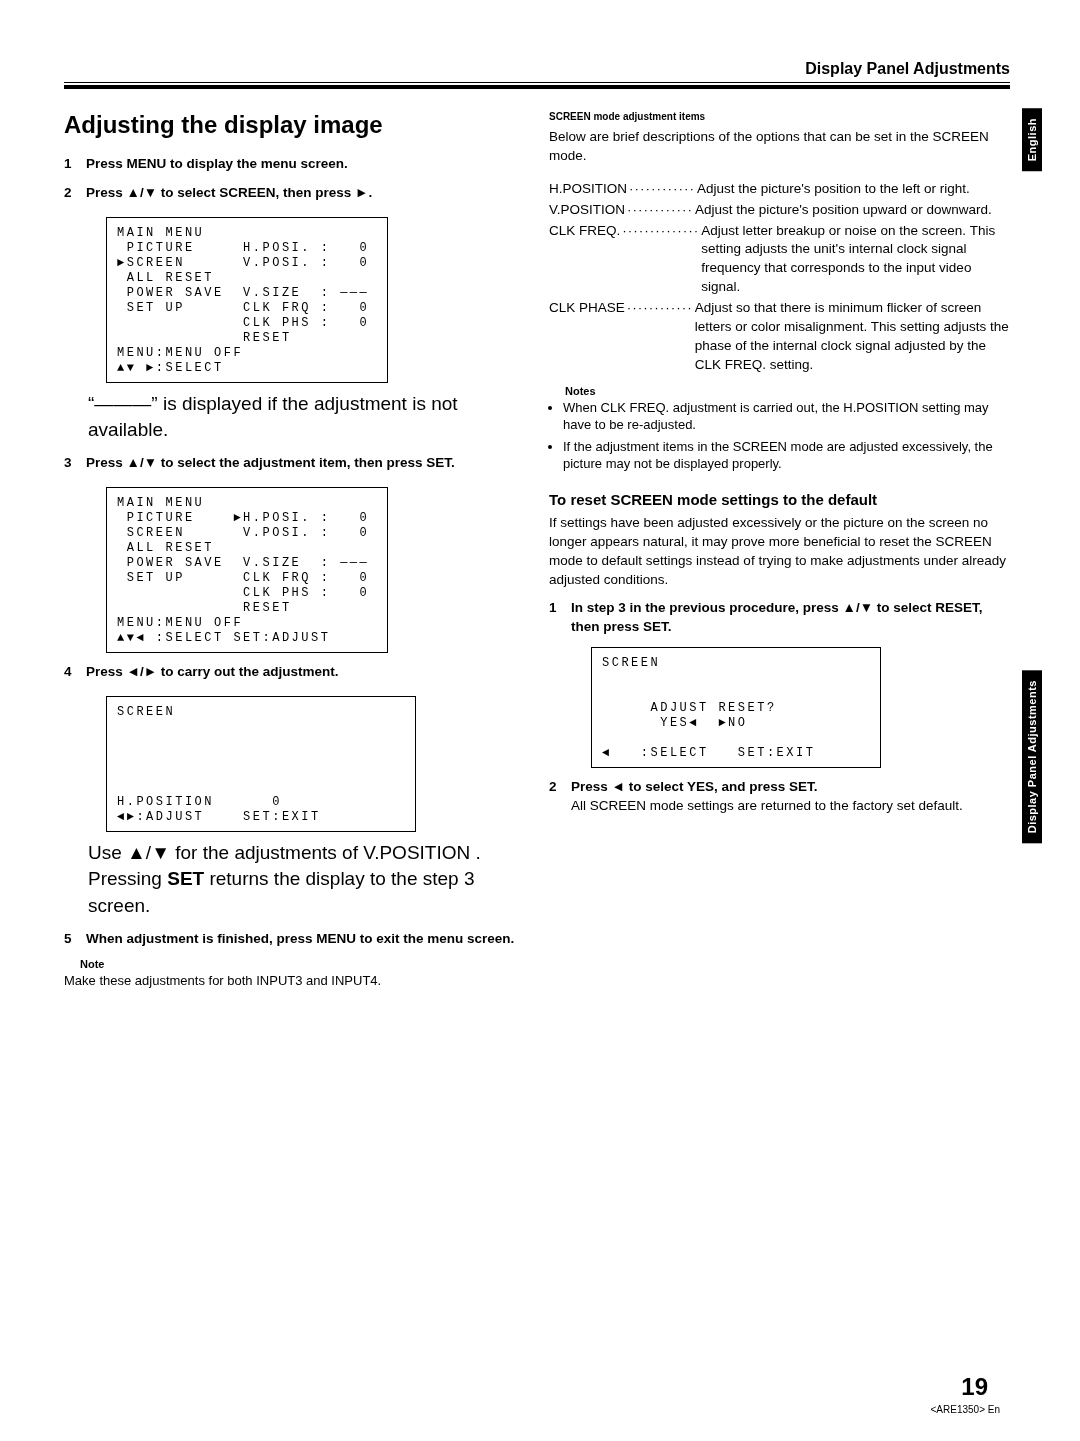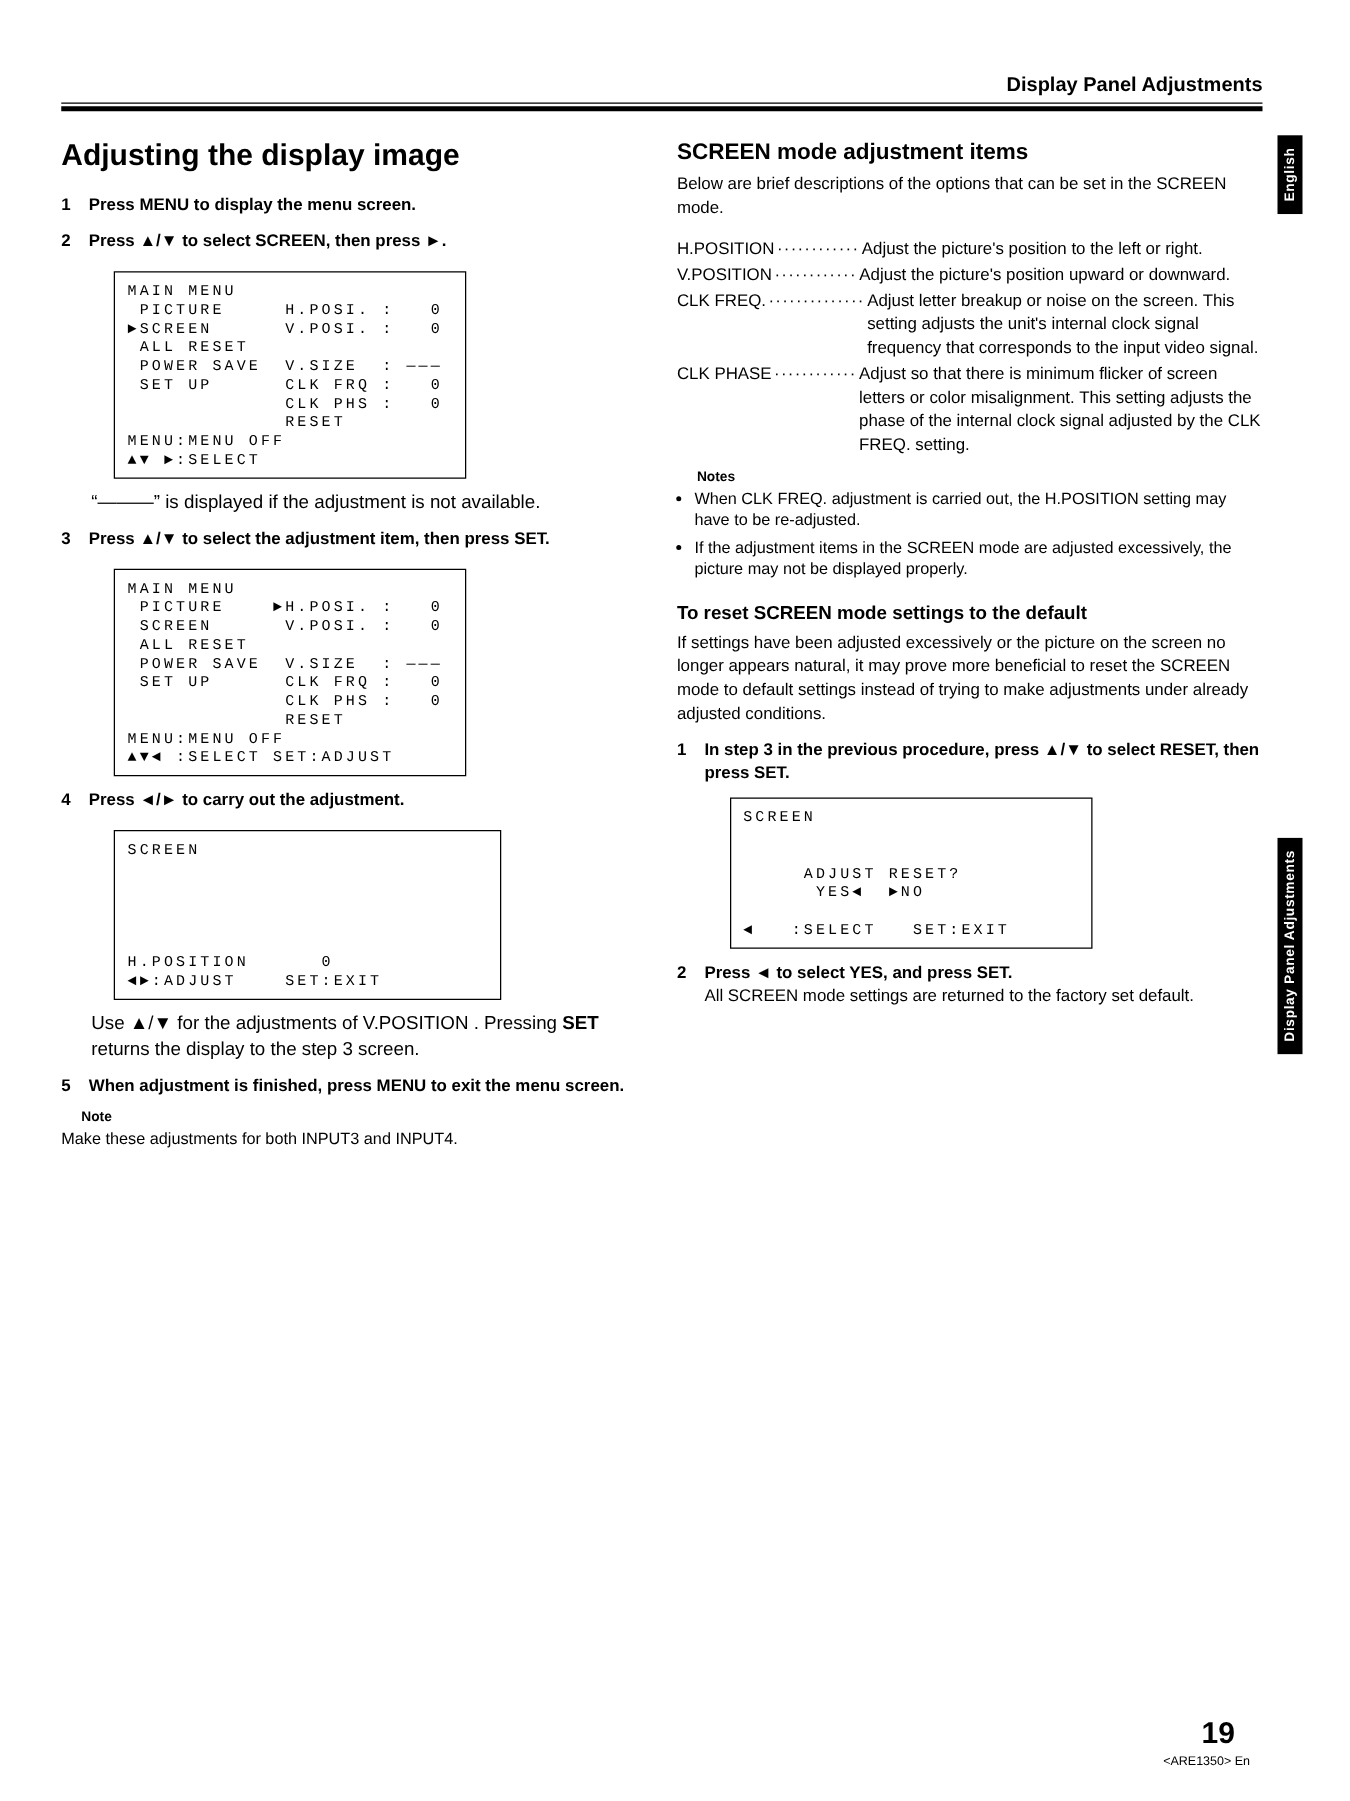--- a/index.html
+++ b/index.html
@@ -6,21 +6,21 @@
     margin: 0;
     padding: 0;
     background: #fff;
     font-family: Arial, Helvetica, sans-serif;
     width: 1080px;
     height: 1441px;
     position: relative;
     color: #000;
   }
   .page {
-    padding: 60px 70px 30px 49px;
+    padding: 60px 70px 30px 64px;
     position: relative;
     box-sizing: border-box;
     height: 100%;
   }
   .header-title {
     text-align: right;
     font-weight: bold;
     font-size: 16px;
     border-bottom: 1px solid #000;
     padding-bottom: 4px;
@@ -99,42 +99,42 @@
     font-family: "Courier New", monospace;
     font-size: 12px;
     letter-spacing: 2.5px;
     line-height: 1.25;
     padding: 8px 10px 6px 10px;
     box-sizing: border-box;
     white-space: pre;
   }
 
   .para {
-    font-size: 15px;
+    font-size: 19px;
     line-height: 1.4;
     margin: 6px 0 6px 24px;
   }
   .para-noindent {
     font-size: 13.5px;
     line-height: 1.4;
     margin: 6px 0 6px 0;
   }
   .note-head {
     font-size: 11px;
     font-weight: bold;
     margin: 10px 0 2px 16px;
   }
   .note-text {
     font-size: 13px;
     line-height: 1.35;
     margin: 0;
   }
 
   .section-head-bold {
-    font-size: 18px;
+    font-size: 10px;
     font-weight: bold;
     margin: 0 0 2px 0;
   }
   .sub-head {
     font-size: 15px;
     font-weight: bold;
     margin: 18px 0 2px 0;
   }
 
   .desc-table {

